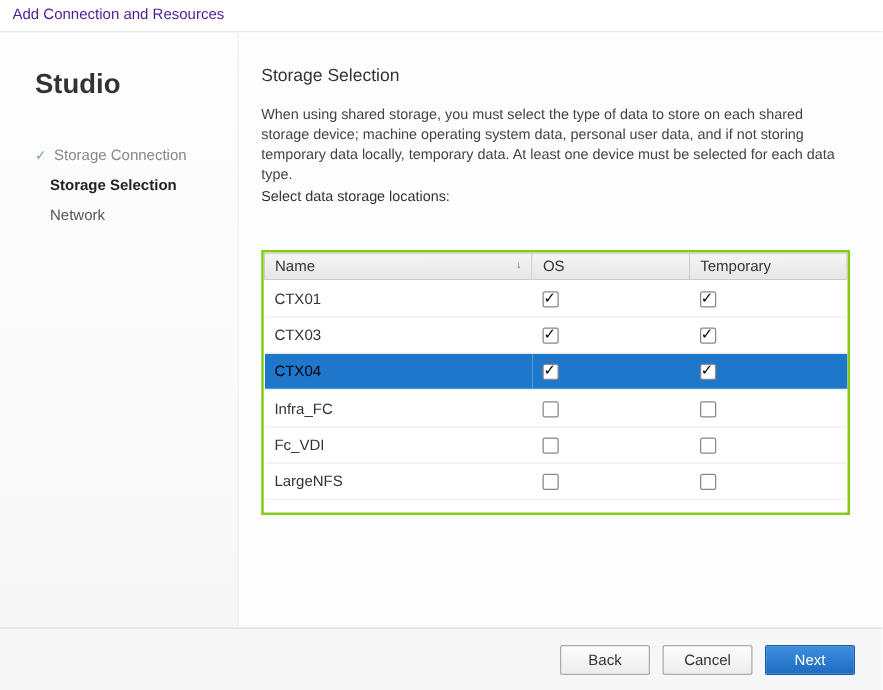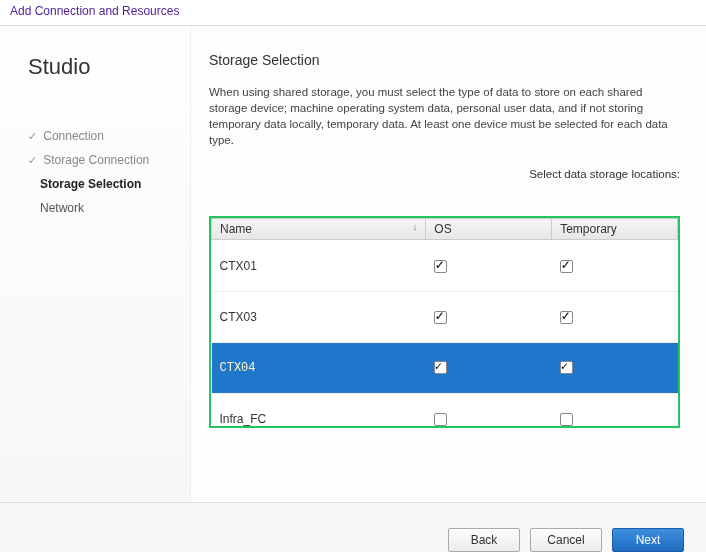--- a/index.html
+++ b/index.html
@@ -24,23 +24,23 @@
     display: flex;
     height: calc(100% - 26px - 50px);
     background: linear-gradient(to bottom, #fefefe 0%, #f7f7f7 100%);
   }
   .sidebar {
     width: 190px;
     padding: 28px 0 0 28px;
   }
   .studio-logo {
     font-size: 22px;
-    font-weight: 400;
-    color: #333;
-    margin-bottom: 44px;
+    font-weight: 700;
+    color: #333;
+    margin-bottom: 32px;
   }
   .steps { list-style: none; }
   .steps li {
     font-size: 12px;
     padding: 5px 0;
     color: #888;
     cursor: default;
   }
   .steps li.done::before {
     content: "✓";
@@ -70,30 +70,29 @@
   .main h2 {
     font-size: 14px;
     font-weight: 400;
     color: #333;
     margin-bottom: 16px;
   }
   .desc {
     font-size: 11.5px;
     color: #444;
     line-height: 1.4;
-    margin-bottom: 20px;
+    margin-bottom: 4px;
   }
   .sublabel {
     font-size: 11.5px;
     color: #333;
     margin-bottom: 4px;
-    text-align: right;
   }
   .grid-wrap {
-    border: 2px solid #22c55e;
+    border: 2px solid #84cc16;
     height: 212px;
     background: #fff;
     overflow: hidden;
     margin-top: 36px;
   }
   table.grid {
     width: 100%;
     border-collapse: collapse;
     font-size: 12px;
   }
@@ -107,27 +106,26 @@
     position: relative;
   }
   table.grid th .sort-arrow {
     position: absolute;
     right: 8px;
     font-size: 9px;
     color: #666;
   }
   table.grid td {
     border-bottom: 1px solid #eee;
-    padding: 18px 8px;
+    padding: 7px 8px;
     height: 19px;
   }
   table.grid tr.selected td {
     background: #1f77cc;
-    color: #fef9c3;
-    font-family: Liberation Mono, monospace;
+    color: #000000;
   }
   .chk {
     display: inline-block;
     width: 13px;
     height: 13px;
     border: 1px solid #888;
     border-radius: 2px;
     background: #fff;
     vertical-align: middle;
     position: relative;
@@ -145,21 +143,21 @@
 
   .footer {
     position: absolute;
     bottom: 0;
     left: 0;
     right: 0;
     height: 50px;
     border-top: 1px solid #ddd;
     display: flex;
     justify-content: flex-end;
-    align-items: flex-end;
+    align-items: center;
     padding-right: 22px;
     gap: 10px;
     background: #f7f7f7;
   }
   .btn {
     min-width: 72px;
     height: 24px;
     border: 1px solid #aaa;
     background: linear-gradient(#fdfdfd, #ececec);
     font-size: 12px;
@@ -175,21 +173,20 @@
 </style>
 </head>
 <body>
 
 <div class="titlebar">Add Connection and Resources</div>
 
 <div class="wizard-body">
   <aside class="sidebar">
     <div class="studio-logo">Studio</div>
     <ul class="steps" id="steps-list">
-        <li class="done">Connection</li>
         <li class="done">Storage Connection</li>
         <li class="current">Storage Selection</li>
         <li class="pending">Network</li>
       </ul>
   </aside>
 
   <section class="main">
     <h2>Storage Selection</h2>
     <p class="desc">When using shared storage, you must select the type of data to store on each shared storage device; machine operating system data, personal user data, and if not storing temporary data locally, temporary data. At least one device must be selected for each data type.</p>
     <div class="sublabel">Select data storage locations:</div>

